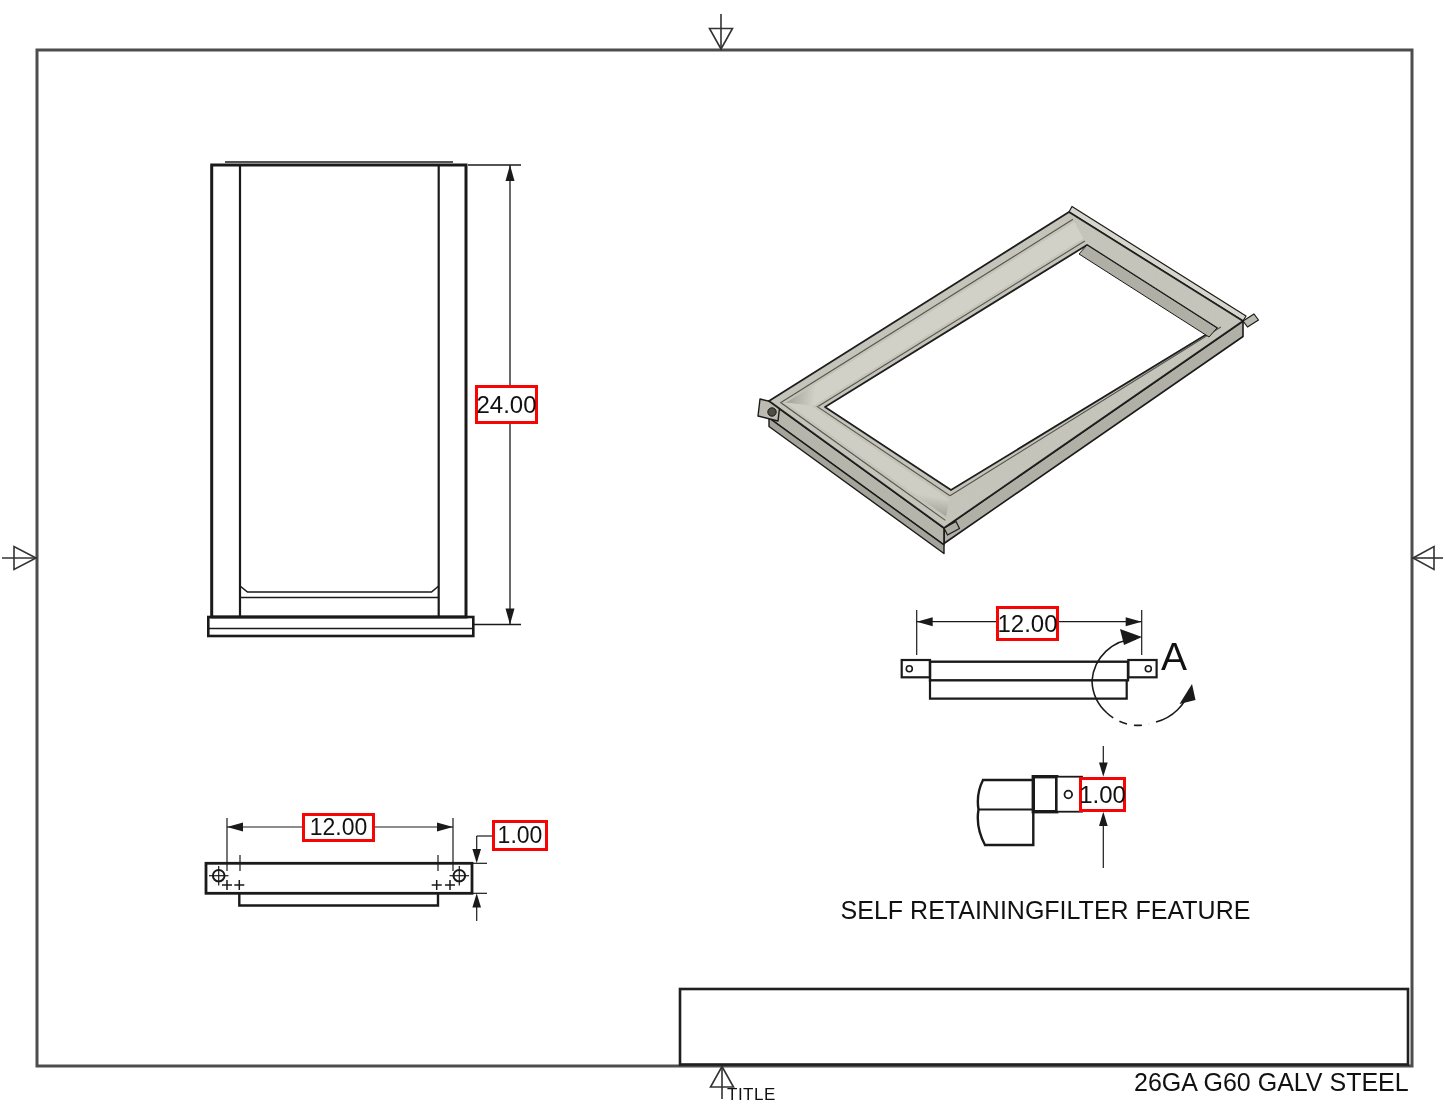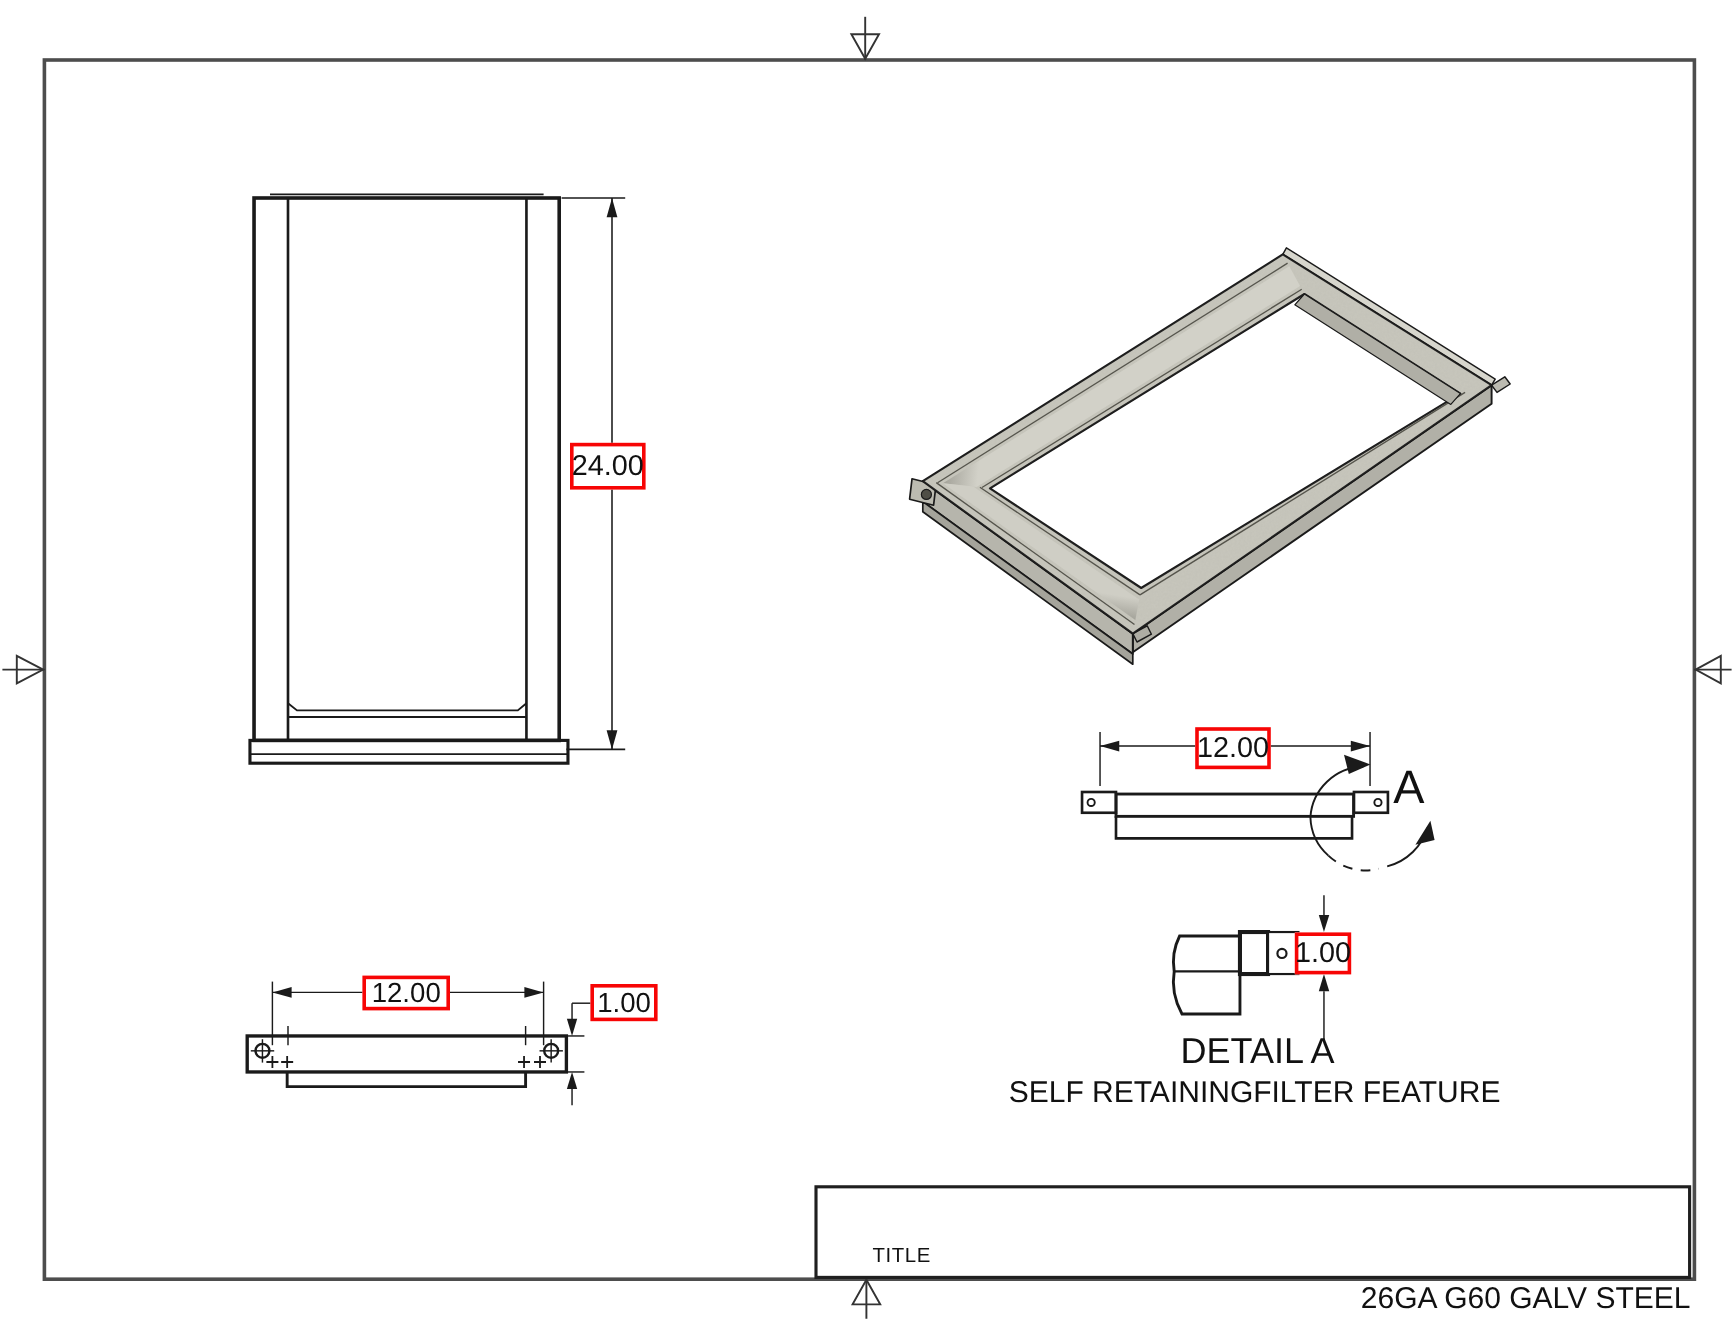--- a/index.html
+++ b/index.html
@@ -191,34 +191,33 @@
     <line x1="1220.9" y1="327" x2="950" y2="495.7" stroke="#55544c" stroke-width="1.1"></line>
 
     <polygon points="1087,245 1217,328 1209,337 1079,254" fill="#b0afa6" stroke="#1a1a1a" stroke-width="1"></polygon>
   </g>
 
   <g>
     <rect x="680" y="989" width="728" height="75.5" fill="#ffffff" stroke="#1f1f1f" stroke-width="2.6"></rect>
   </g>
 </svg>
 
-  <div class="dim-box" style="left:475px;top:369px;width:63px;height:39px;font-size:24px;">24.00</div>
+  <div class="dim-box" style="left:475px;top:385px;width:63px;height:39px;font-size:24px;">24.00</div>
 
   <div class="dim-box" style="left:302px;top:813px;width:73px;height:29px;font-size:23px;">12.00</div>
 
   <div class="dim-box" style="left:492px;top:820px;width:56px;height:31px;font-size:23px;">1.00</div>
 
   <div class="dim-box" style="left:996px;top:606px;width:63px;height:35px;font-size:24px;">12.00</div>
 
   <div class="dim-box" style="left:1079px;top:777px;width:47px;height:35px;font-size:24px;">1.00</div>
 
   <div class="anno" style="left:1161px;top:637px;font-size:39px;">A</div>
 
-  <div class="anno center" style="left:938px;top:861px;width:220px;font-size:30px;">DETAIL A</div>
 
   <div class="anno center" style="left:788px;top:897px;width:515px;font-size:25px;">SELF RETAININGFILTER FEATURE</div>
 
-  <div class="anno" style="left:727px;top:1038px;font-size:17px;letter-spacing:0.5px;">TITLE</div>
+  <div class="anno" style="left:727px;top:1086px;font-size:17px;letter-spacing:0.5px;">TITLE</div>
 
 
   <div class="anno" style="left:1134px;top:1069px;font-size:25px;">26GA G60 GALV STEEL</div>
 
 </div>
 
 </body></html>

